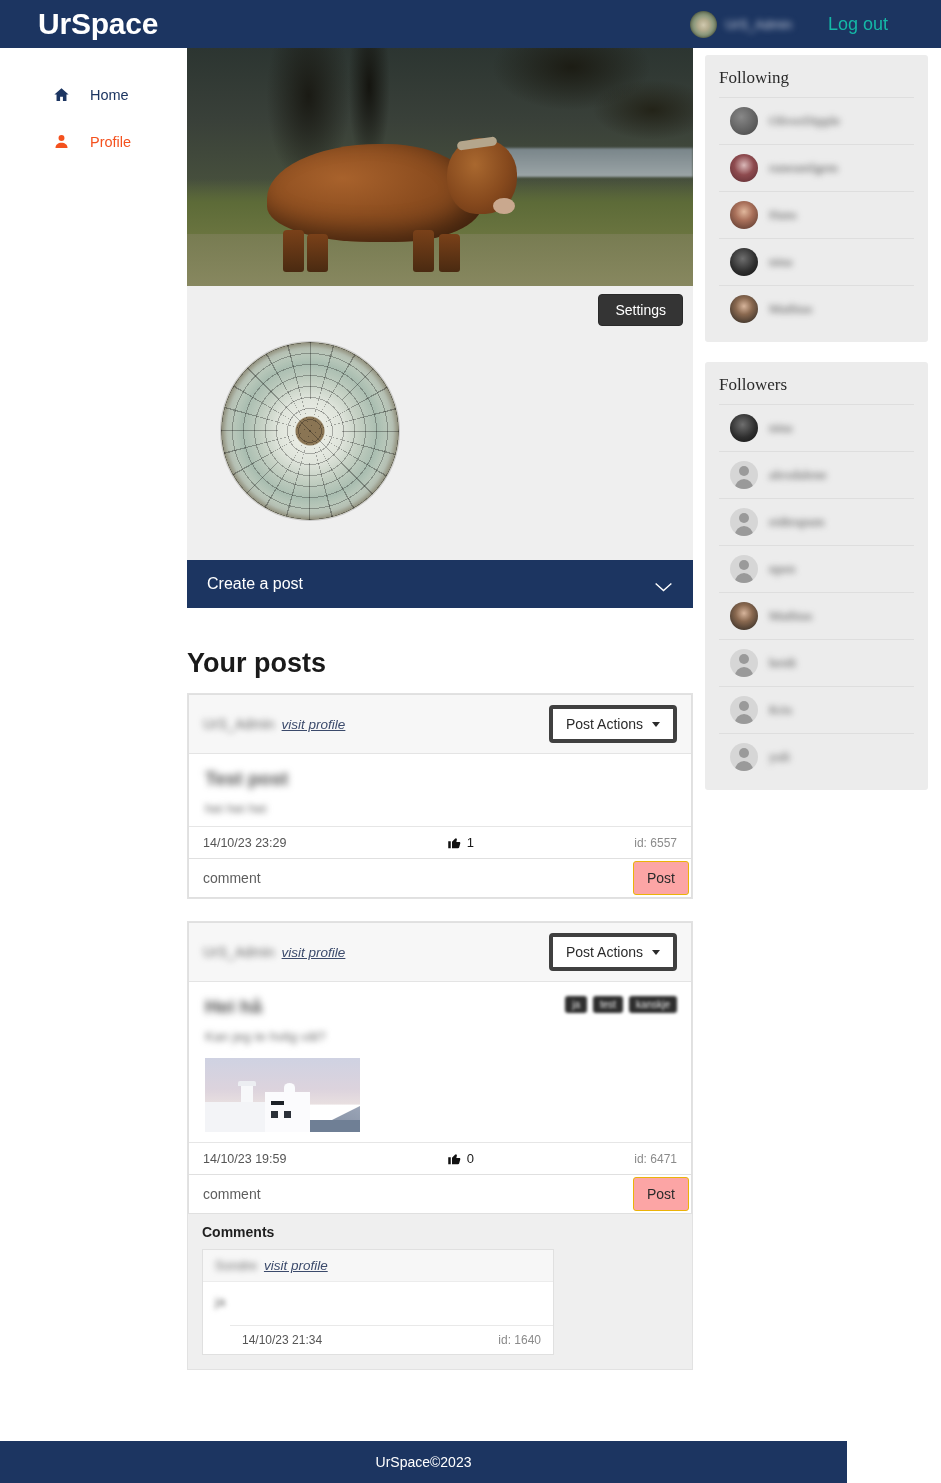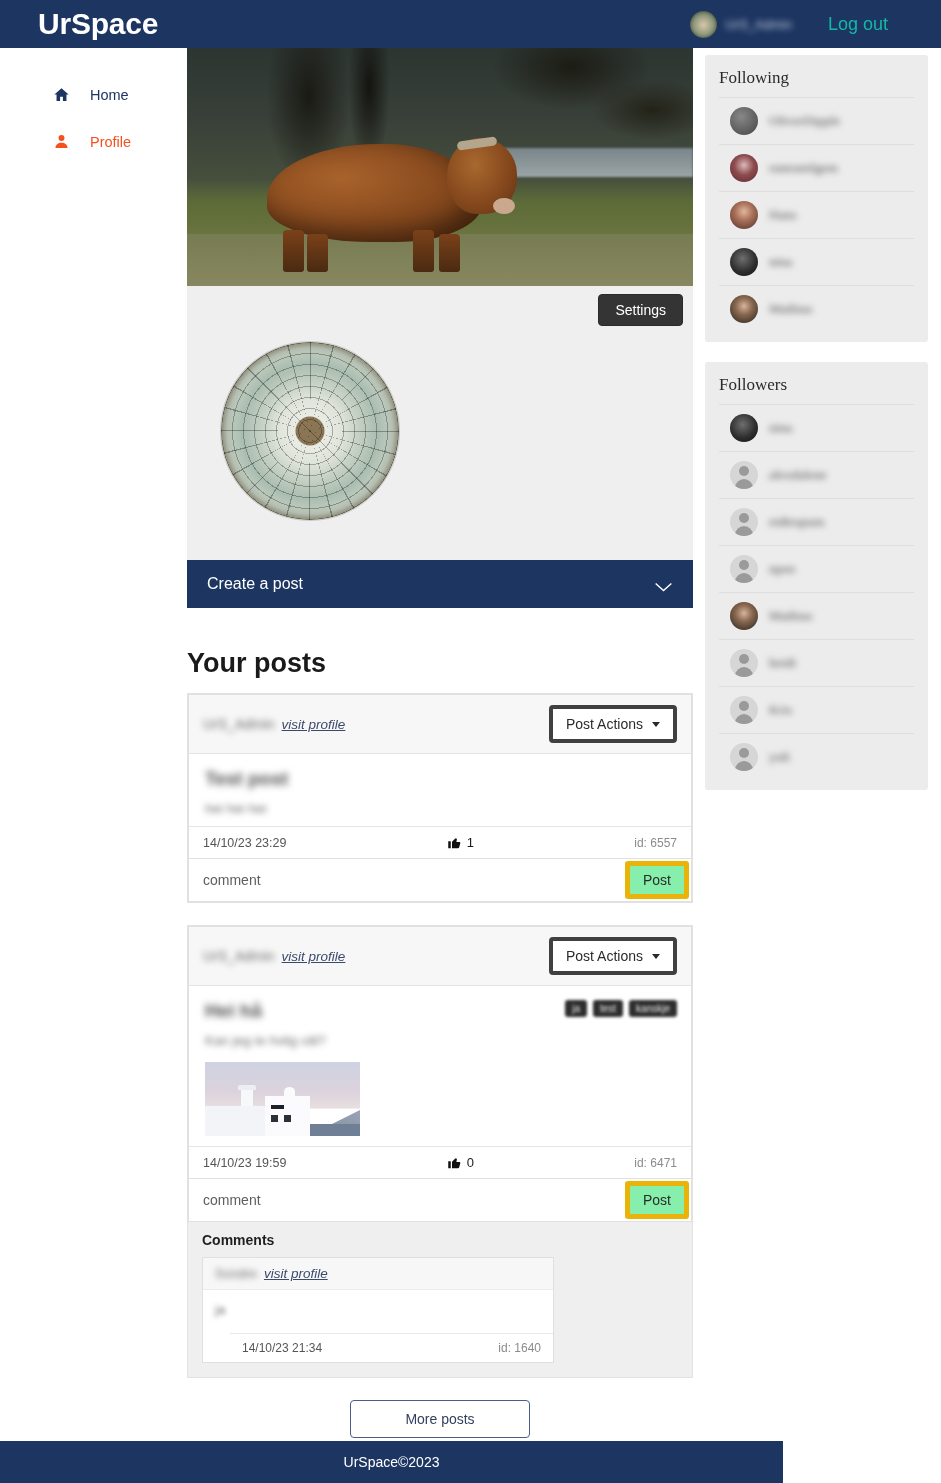--- a/index.html
+++ b/index.html
@@ -342,21 +342,21 @@
     border-top: none;
     display: flex; align-items: stretch; justify-content: space-between;
   }
   .comment-input {
     flex: 1; border: none; outline: none;
     padding: 11px 14px; font-size: 14px; color: #4a4a4a;
     font-family: inherit; background: transparent;
   }
   .comment-input::placeholder { color: #5e5e5e; }
   .comment-post-btn {
-    background: #86efac; border: 5px solid #eab308;
+    background: #fca5a5; border: 1px solid #eab308;
     color: #2b2b2b; font-size: 14px;
     padding: 6px 13px; margin: 2px; cursor: pointer; border-radius: 3px;
     font-family: inherit;
   }
 
   .comments-section { padding: 10px 14px 14px 14px; background: #efefef; }
   .comments-title { font-size: 14px; font-weight: bold; color: #1f1f1f; margin-bottom: 9px; }
   .comment-card { background: #ffffff; border: 1px solid #e0e0e0; width: 352px; }
   .comment-head {
     background: #f7f7f7; border-bottom: 1px solid #ececec;
@@ -417,21 +417,21 @@
   .avatar.a-dark  { background: radial-gradient(circle at 45% 38%, #6e6e6e 0%, #2f2f2f 55%, #101010 100%); }
   .avatar.a-port  { background: radial-gradient(circle at 50% 40%, #d6b49b 0%, #8a6950 38%, #23211e 100%); }
   .person-name {
     font-size: 13.5px; color: #4f4f4f;
     filter: blur(3.1px); user-select: none;
   }
 
   
   .footer {
     position: absolute; left: 0; bottom: 0;
-    width: 783px; height: 42px;
+    width: 847px; height: 42px;
     background: #1c3561;
     color: #ffffff;
     display: flex; align-items: center; justify-content: center;
     font-size: 14px;
   }
 </style>
 </head>
 <body>
 
 <div class="navbar">
@@ -602,23 +602,20 @@
           </div>
           <div class="comment-body">ja</div>
           <div class="comment-foot">
             <span>14/10/23 21:34</span>
             <span class="post-id">id: 1640</span>
           </div>
         </div>
       </div>
     </div>
 
-    <div class="more-posts-wrap">
-      <button class="more-posts-btn">More posts</button>
-    </div>
   </div>
 
   <div class="sidebar-right">
 
     <div class="panel">
       <div class="panel-title">Following</div>
       <div class="person">
         <div class="avatar a-grey"></div>
         <span class="person-name">OliverDipple</span>
       </div>

